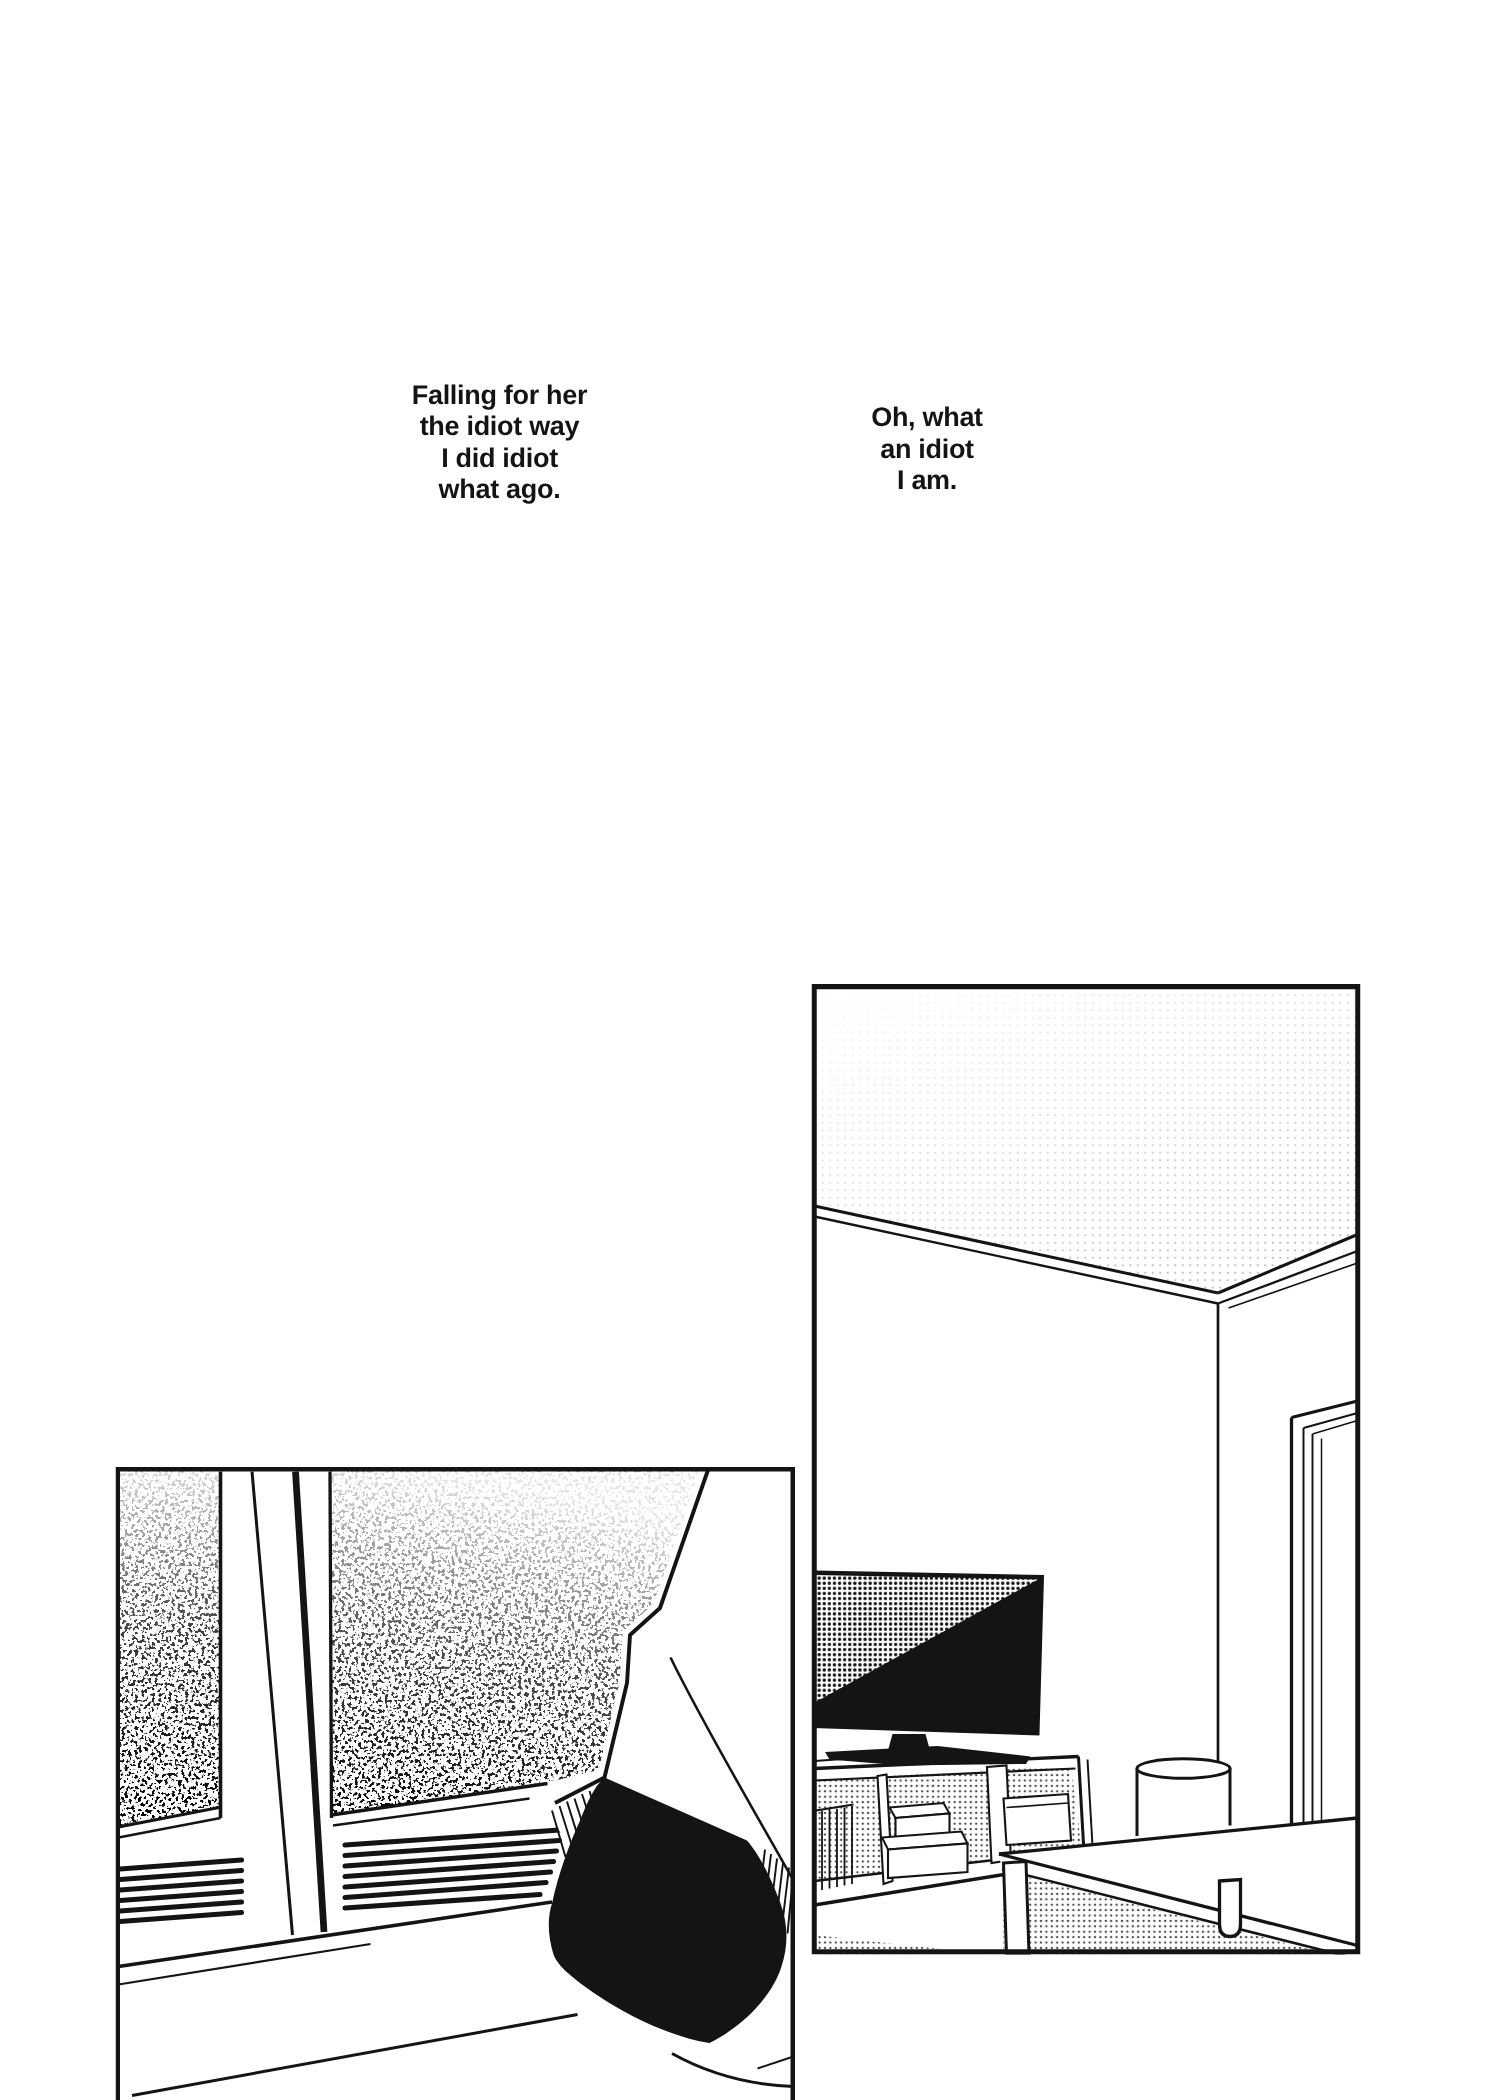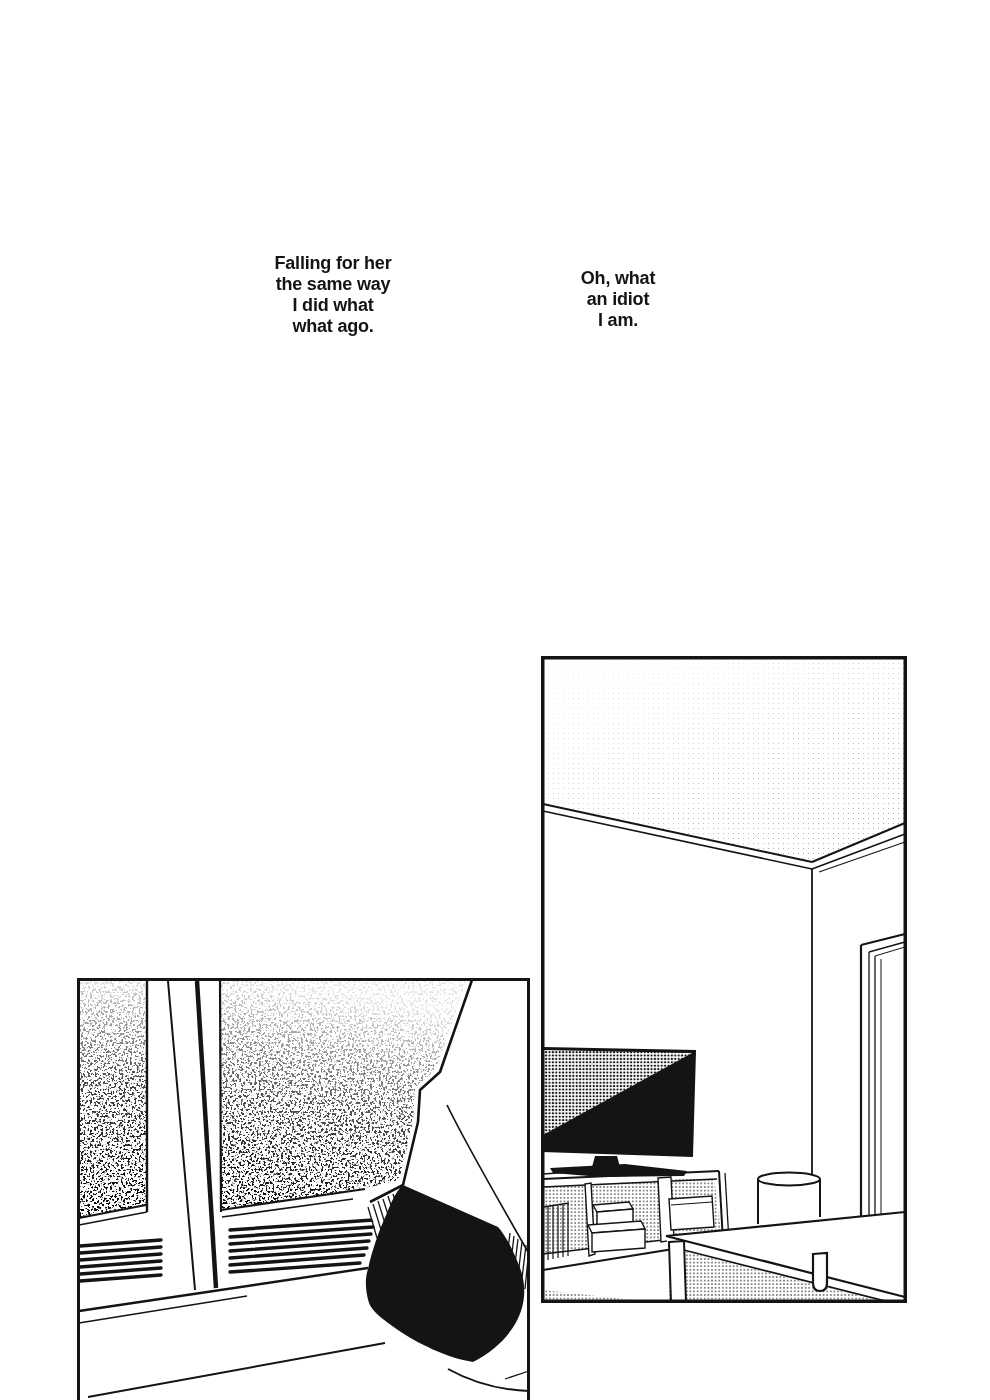--- a/index.html
+++ b/index.html
@@ -19,22 +19,22 @@
   #panel-left{left:77px;top:978px;}
   #panel-right{left:541px;top:656px;}
 </style>
 </head>
 <body>
 
 <div class="page">
 
   <div class="caption" id="caption-1">
     <span>Falling for her</span>
-    <span>the same way</span>
-    <span>I did what</span>
+    <span>the idiot way</span>
+    <span>I did idiot</span>
     <span>what ago.</span>
   </div>
   <div class="caption" id="caption-2">
     <span>Oh, what</span>
     <span>an idiot</span>
     <span>I am.</span>
   </div>
 
   <svg class="panel" id="panel-left" width="453" height="422" viewBox="0 0 453 422">
     <defs>

